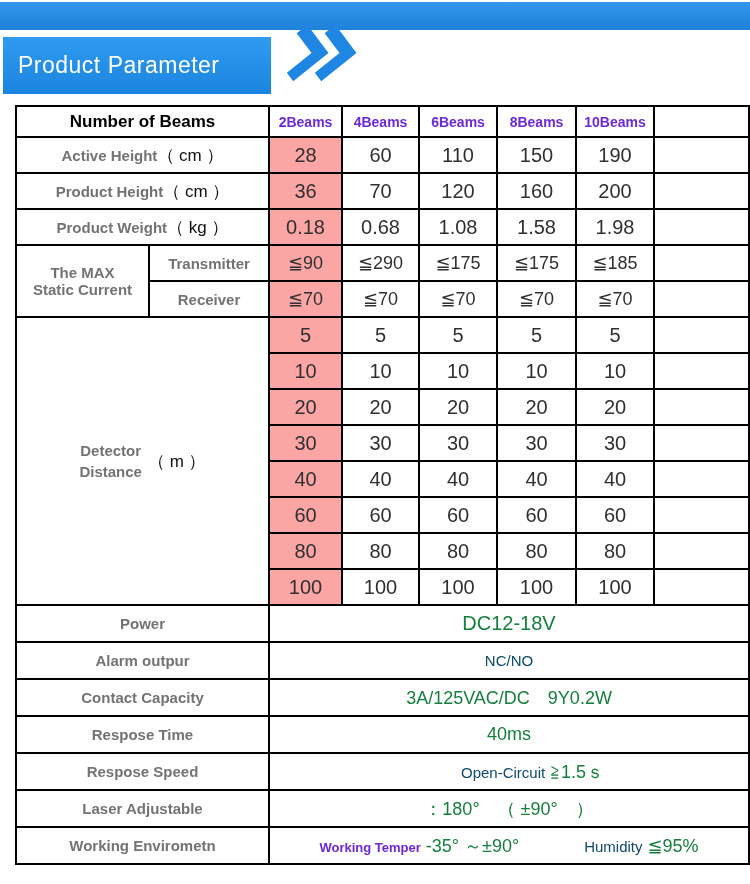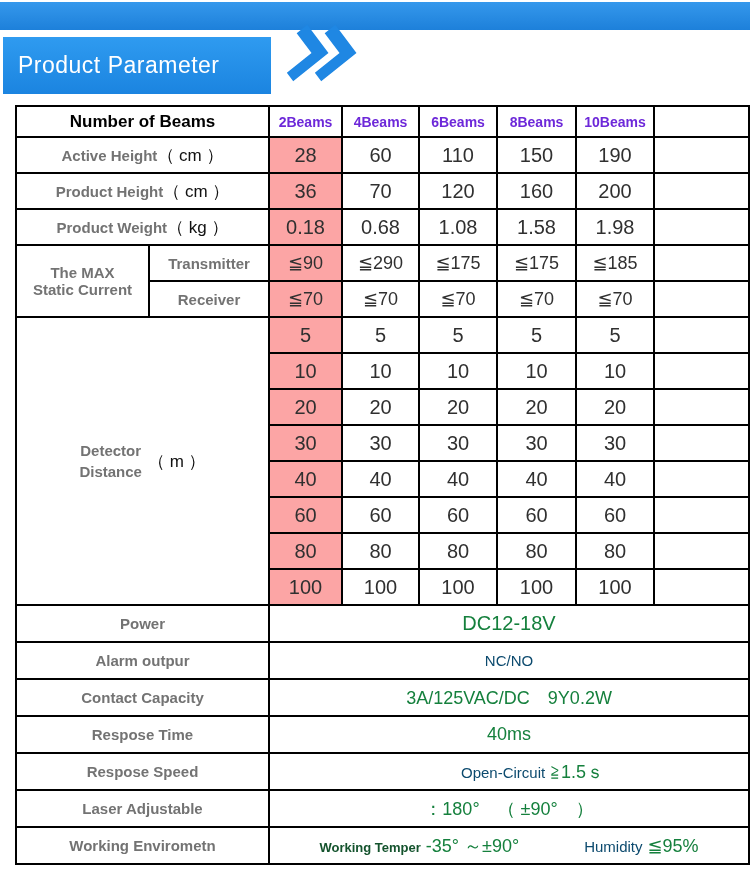--- a/index.html
+++ b/index.html
@@ -40,21 +40,21 @@
   .bighdr{ font-weight: bold; font-size: 17px; color: #000; }
   .colhdr{ font-weight: bold; font-size: 14px; color: #6d28d9; }
   .unit  { font-weight: 400; font-size: 17px; color: #111; }
   .val   { font-size: 20px; font-weight: 400; color: #303030; }
   .leq   { font-size: 18px; }
   .g     { background: #fca5a5; }
 
   .bval     { font-size: 20px; font-weight: 400; color: #15803d; }
   .bval-sm  { font-size: 18px; }
   .bold15   { font-size: 15px; font-weight: normal; color: #0c4a6e; margin-left: 47px; }
-  .bold13   { font-size: 13px; font-weight: bold; color: #14532d; }
+  .bold13   { font-size: 13px; font-weight: bold; color: #6d28d9; }
 
   .det { display: flex; align-items: center; justify-content: center; }
   .det-col { display: flex; flex-direction: column; gap: 4px; }
   .det-unit { margin-left: 6px; }
 </style>
 </head>
 <body>
 
 <div class="top-bar"></div>
 

